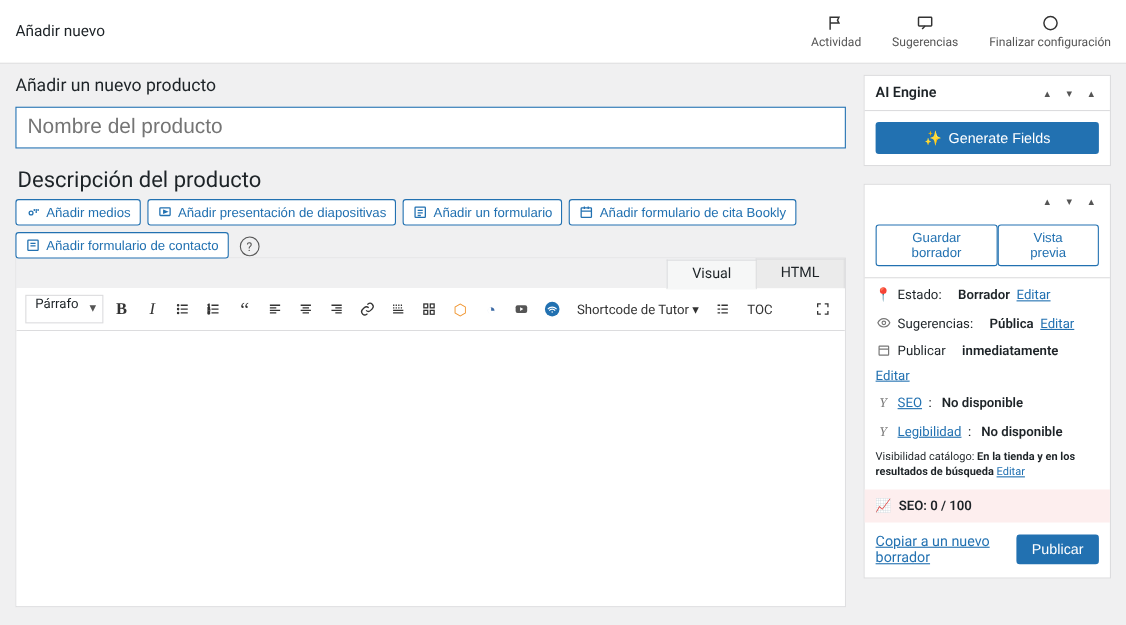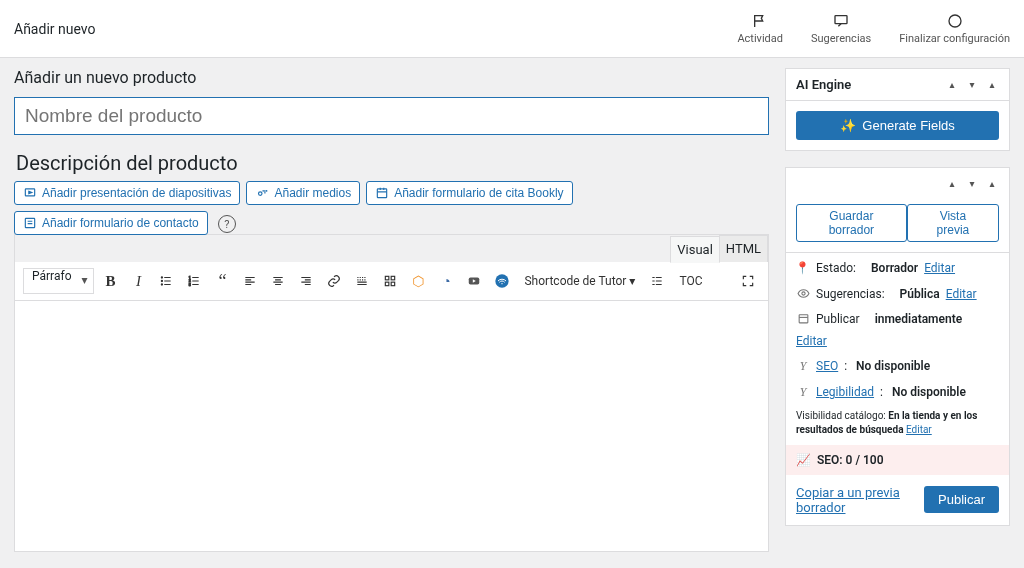--- a/index.html
+++ b/index.html
@@ -22,21 +22,21 @@
 
 .section-title { font-size: 20px; font-weight: 400; margin: 16px 0 6px 2px; }
 
 .media-row { display: flex; gap: 6px; flex-wrap: wrap; margin-bottom: 0; }
 .media-btn { border: 1px solid #2271b1; color: #2271b1; background: #fff; border-radius: 3px; padding: 4px 8px; font-size: 12px; display: inline-flex; align-items: center; gap: 5px; cursor: pointer; }
 .media-btn .ic { width: 14px; height: 14px; display: inline-flex; align-items: center; justify-content: center; }
 .help-circle { width: 18px; height: 18px; border: 1px solid #555; border-radius: 50%; display: inline-flex; align-items: center; justify-content: center; font-size: 11px; color: #555; margin-left: 4px; margin-top: 4px; }
 
 .editor-wrap { border: 1px solid #dcdcde; background:#fff; margin-top: 0; }
 .tabs { display: flex; justify-content: flex-end; background: #f0f0f1; border-bottom: none; }
-.tab { padding: 5px 6px; font-size: 13px; border: 1px solid #dcdcde; border-bottom: none; background: #ebebeb; cursor: pointer; margin-left: -1px; }
+.tab { padding: 5px 22px; font-size: 13px; border: 1px solid #dcdcde; border-bottom: none; background: #ebebeb; cursor: pointer; margin-left: -1px; }
 .tab.active { background: #f6f7f7; border-bottom: 1px solid #f6f7f7; position: relative; top: 1px; }
 .toolbar { display: flex; align-items: center; gap: 4px; padding: 6px 8px; border-bottom: 1px solid #dcdcde; background: #fff; flex-wrap: wrap; }
 .fmt-sel { border: 1px solid #dcdcde; background: #fff; height: 26px; font-size: 12px; padding: 0 22px 0 8px; position: relative; cursor: pointer; }
 .fmt-sel::after { content: "▾"; position: absolute; right: 6px; top: 4px; color: #555; }
 .tb-btn { width: 24px; height: 24px; display: inline-flex; align-items: center; justify-content: center; font-size: 14px; color: #333; cursor: pointer; border-radius: 2px; }
 .tb-btn.bold { font-weight: bold; font-family: Georgia, serif; font-size:15px; }
 .tb-btn.italic { font-style: italic; font-family: Georgia, serif; font-size:15px; }
 .tb-text { padding: 0 6px; font-size: 12px; color: #333; cursor: pointer; display:inline-flex; align-items:center; height:24px;}
 .tb-spacer { flex: 1; }
 .fullscreen-btn { width:24px; height:24px; display:inline-flex; align-items:center; justify-content:center; cursor:pointer; }
@@ -106,34 +106,43 @@
   <div class="main">
     <h1>Añadir un nuevo producto</h1>
     <input class="title-input" type="text" placeholder="Nombre del producto" style="">
 
     <div class="section-title">Descripción del producto</div>
 
     <div class="media-row">
       <button class="media-btn">
         <span class="ic">
             <svg width="14" height="14" viewBox="0 0 24 24" fill="none" stroke="#2271b1" stroke-width="2">
+              <circle cx="9" cy="13" r="3"></circle>
+              <path d="M14 7v3M17 7v6M20 7v3"></path>
+            </svg>
+          </span>
+        <span>Añadir medios</span>
+      </button>
+      <button class="media-btn">
+        <span class="ic">
+            <svg width="14" height="14" viewBox="0 0 24 24" fill="none" stroke="#2271b1" stroke-width="2">
               <rect x="4" y="5" width="16" height="12" rx="1"></rect>
               <path d="M10 9l5 2-5 2z" fill="#2271b1"></path>
             </svg>
           </span>
         <span>Añadir presentación de diapositivas</span>
       </button>
       <button class="media-btn">
         <span class="ic">
             <svg width="14" height="14" viewBox="0 0 24 24" fill="none" stroke="#2271b1" stroke-width="2">
-              <circle cx="9" cy="13" r="3"></circle>
-              <path d="M14 7v3M17 7v6M20 7v3"></path>
-            </svg>
-          </span>
-        <span>Añadir medios</span>
+              <rect x="4" y="4" width="16" height="16" rx="1"></rect>
+              <path d="M8 9h8M8 13h8M8 17h5"></path>
+            </svg>
+          </span>
+        <span>Añadir un formulario</span>
       </button>
       <button class="media-btn">
         <span class="ic">
             <svg width="14" height="14" viewBox="0 0 24 24" fill="none" stroke="#2271b1" stroke-width="2">
               <rect x="4" y="5" width="16" height="15" rx="1"></rect>
               <path d="M4 10h16M9 3v4M15 3v4"></path>
             </svg>
           </span>
         <span>Añadir formulario de cita Bookly</span>
       </button>
@@ -309,18 +318,18 @@
       </div>
       <div class="catalog-row">
         <span>Visibilidad catálogo:</span> <b>En la tienda y en los resultados de búsqueda</b>
         <span class="link">Editar</span>
       </div>
       <div class="seo-bar">
         <span class="dot">📈</span>
         <span>SEO: 0 / 100</span>
       </div>
       <div class="publish-foot">
-        <span class="link">Copiar a un previa borrador</span>
+        <span class="link">Copiar a un nuevo borrador</span>
         <button class="btn-primary">Publicar</button>
       </div>
     </div>
   </div>
 </div>
 
 </body></html>

